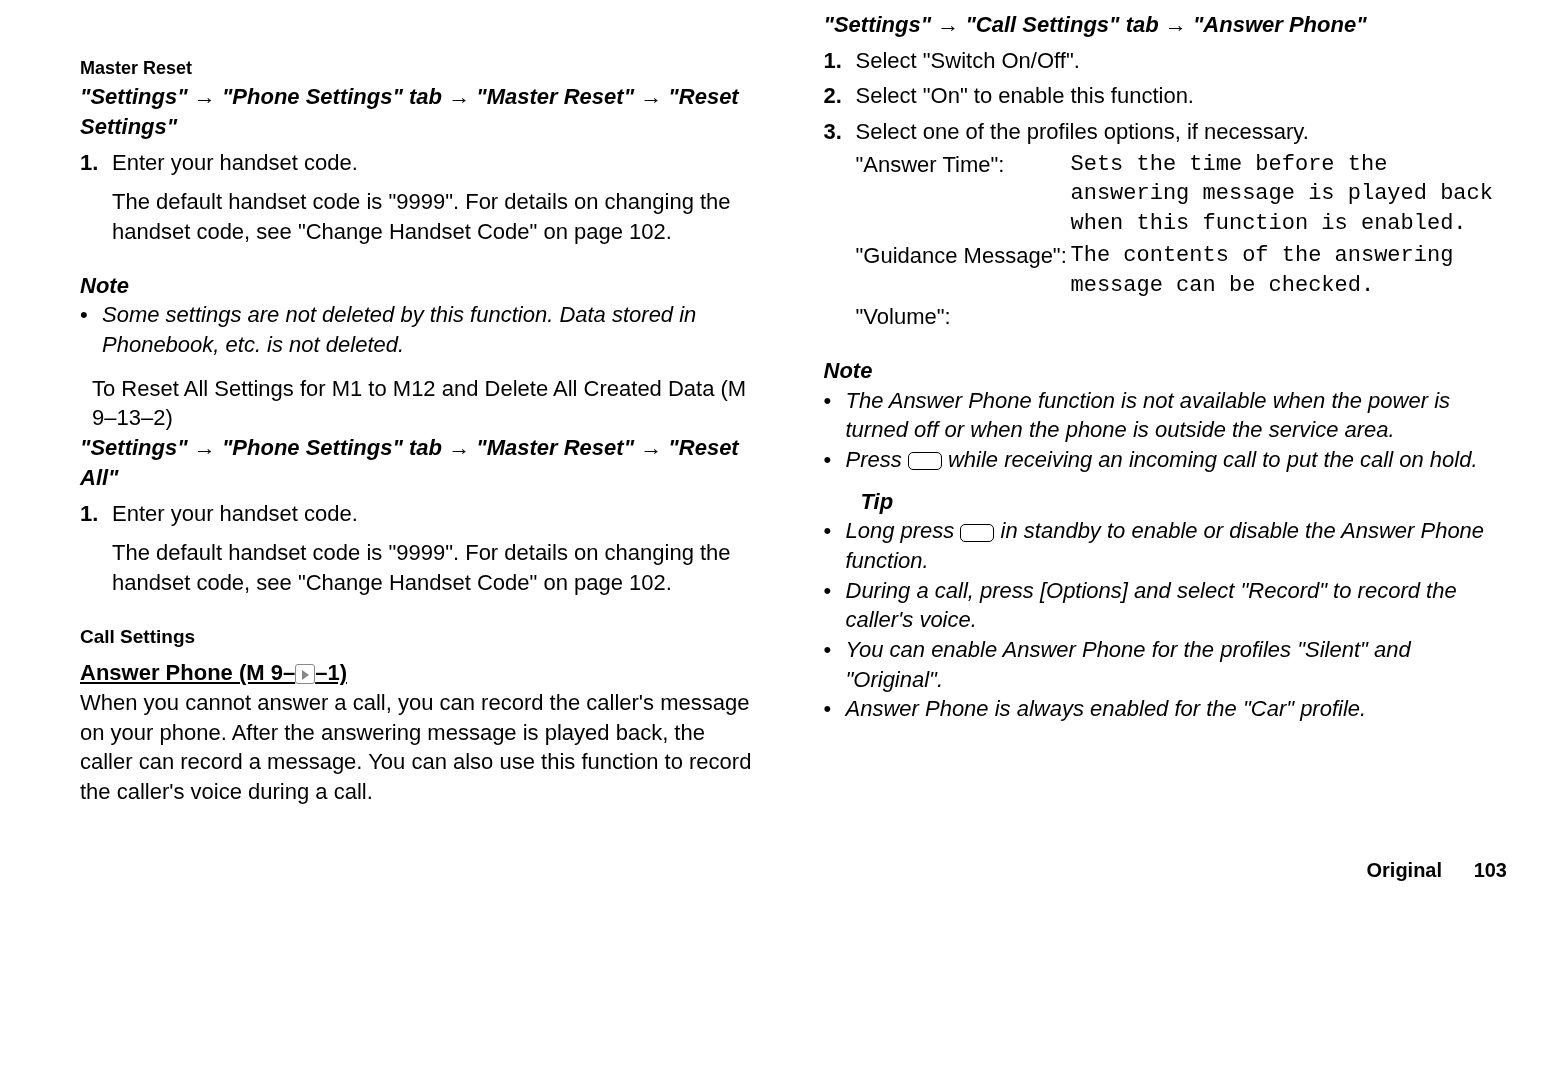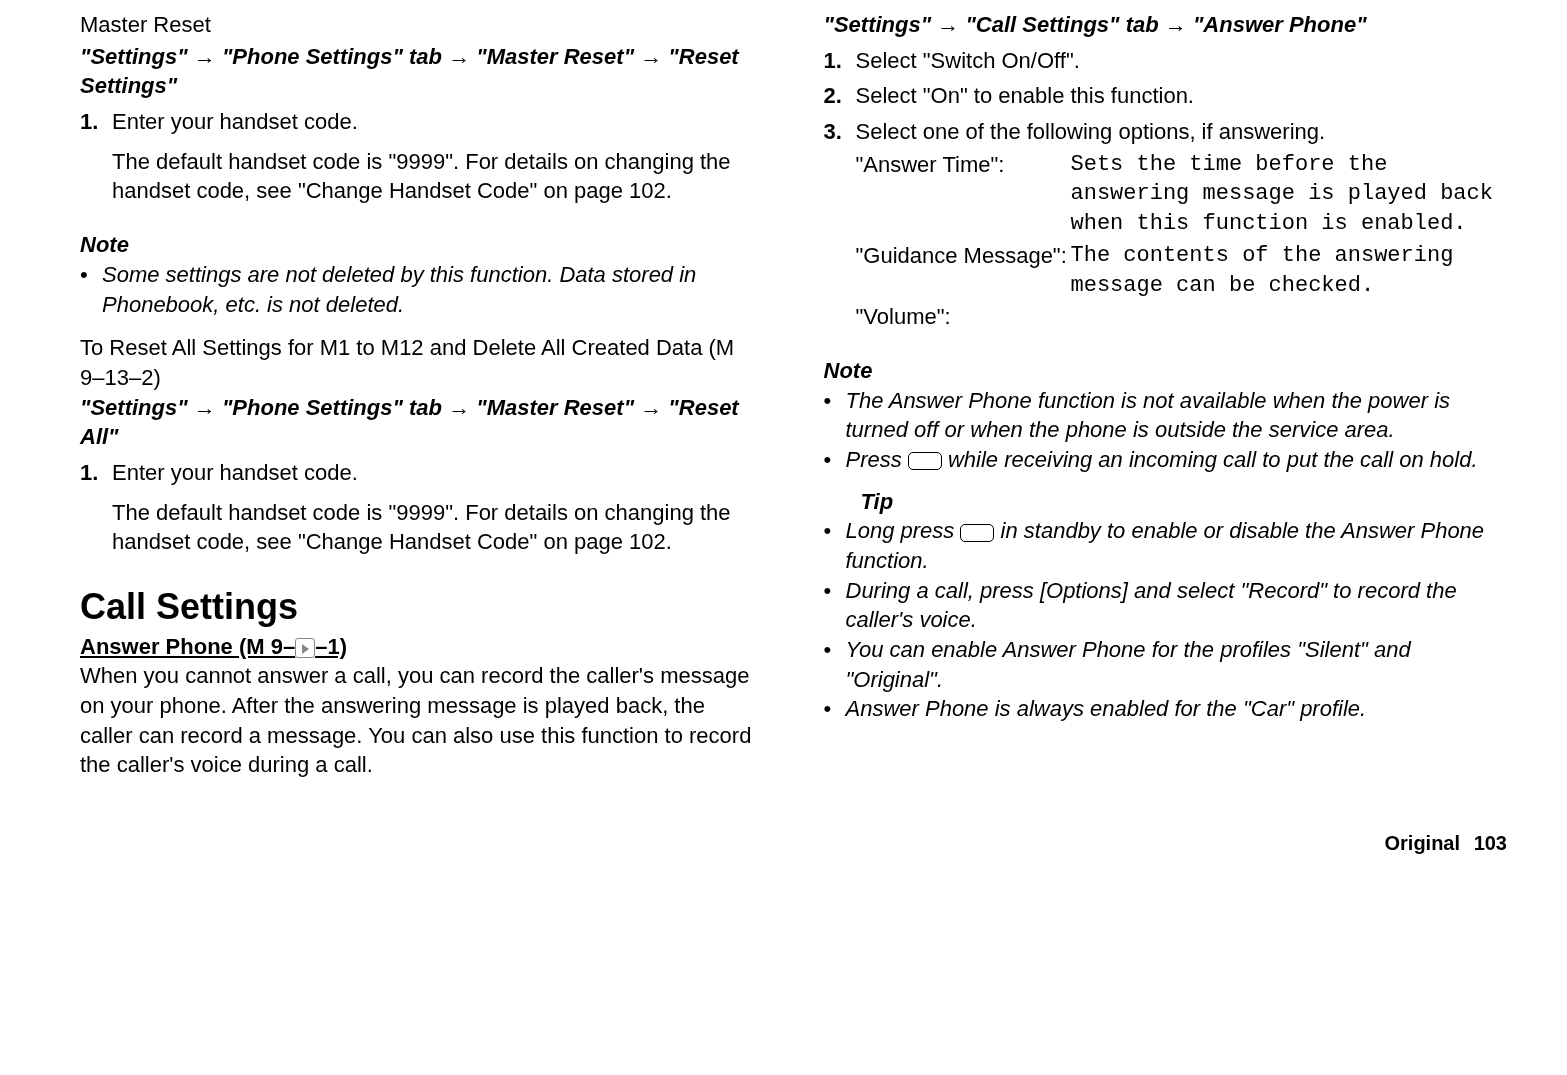--- a/index.html
+++ b/index.html
@@ -17,23 +17,24 @@
       background: #fff;
     }
     .page {
       display: flex;
       gap: 60px;
     }
     .column {
       flex: 1;
     }
     .subsection-title {
-      font-weight: normal;
-      font-size: 22px;
+      font-weight: bold;
+      font-size: 18px;
       margin-bottom: 2px;
+      margin-top: 46px;
     }
     .nav-path {
       font-weight: bold;
       font-style: italic;
       font-size: 22px;
     }
     .nav-path .arrow {
       font-style: normal;
       font-weight: normal;
     }
@@ -72,26 +73,27 @@
     .bullet-marker {
       min-width: 22px;
       font-style: normal;
     }
     .bullet-content {
       flex: 1;
     }
     .reset-title {
       margin-top: 14px;
       font-size: 22px;
+      margin-left: 12px;
     }
     .section-title {
       font-weight: bold;
-      font-size: 36px;
+      font-size: 19px;
       margin-top: 26px;
-      margin-bottom: 0;
+      margin-bottom: 9px;
     }
     .feature-title {
       font-weight: bold;
       font-size: 22px;
       text-decoration: underline;
     }
     .body-text {
       font-size: 22px;
     }
     .option-table {
@@ -151,21 +153,21 @@
       border-bottom: 5px solid transparent;
       border-left: 7px solid #888;
     }
     .footer {
       text-align: right;
       font-weight: bold;
       font-size: 20px;
       margin-top: 50px;
     }
     .footer-page {
-      margin-left: 8px;
+      margin-left: 26px;
     }
     .inline-block {
       display: inline;
     }
   </style>
 </head>
 <body>
 
 <div class="page">
 
@@ -242,21 +244,21 @@
     <div class="step">
       <div class="step-num">1.</div>
       <div class="step-content">Select "Switch On/Off".</div>
     </div>
     <div class="step">
       <div class="step-num">2.</div>
       <div class="step-content">Select "On" to enable this function.</div>
     </div>
     <div class="step">
       <div class="step-num">3.</div>
-      <div class="step-content">Select one of the following options, if answering.</div>
+      <div class="step-content">Select one of the profiles options, if necessary.</div>
     </div>
 
     <div class="option-table">
       <div class="option-row">
         <div class="option-label">"Answer Time":</div>
         <div class="option-desc">Sets the time before the answering message is played back when this function is enabled.</div>
       </div>
       <div class="option-row">
         <div class="option-label">"Guidance Message":</div>
         <div class="option-desc">The contents of the answering message can be checked.</div>

